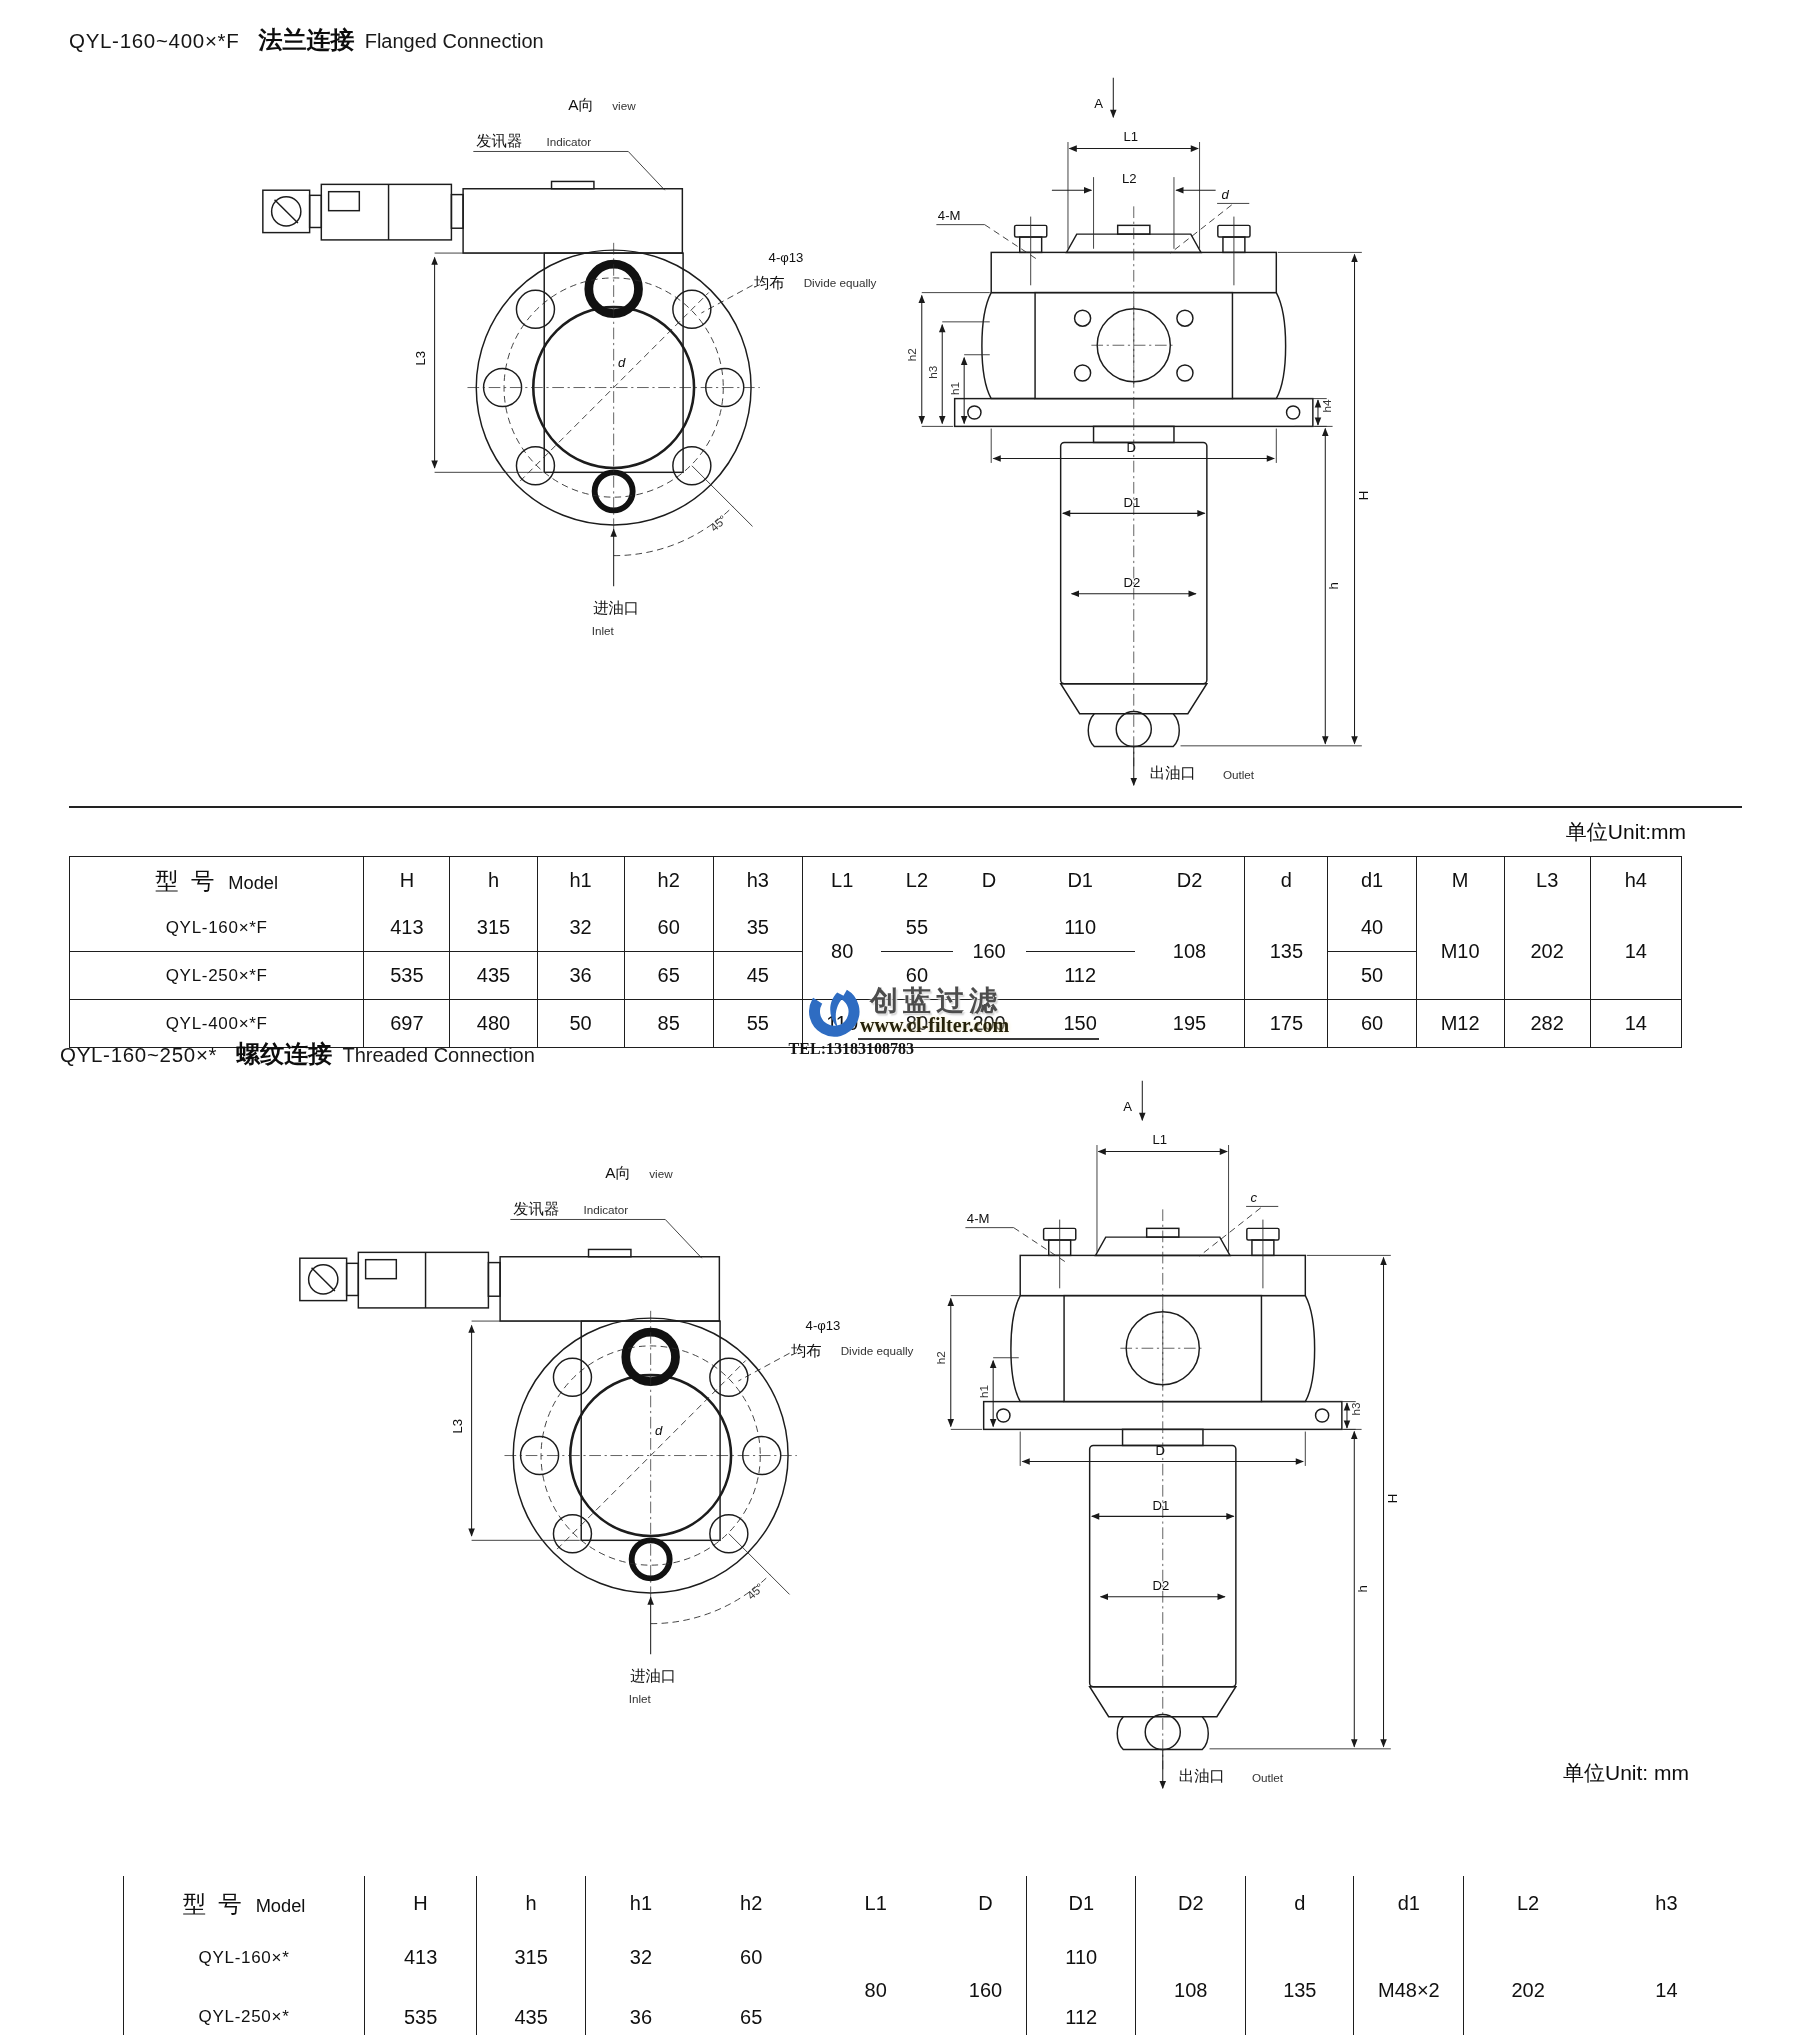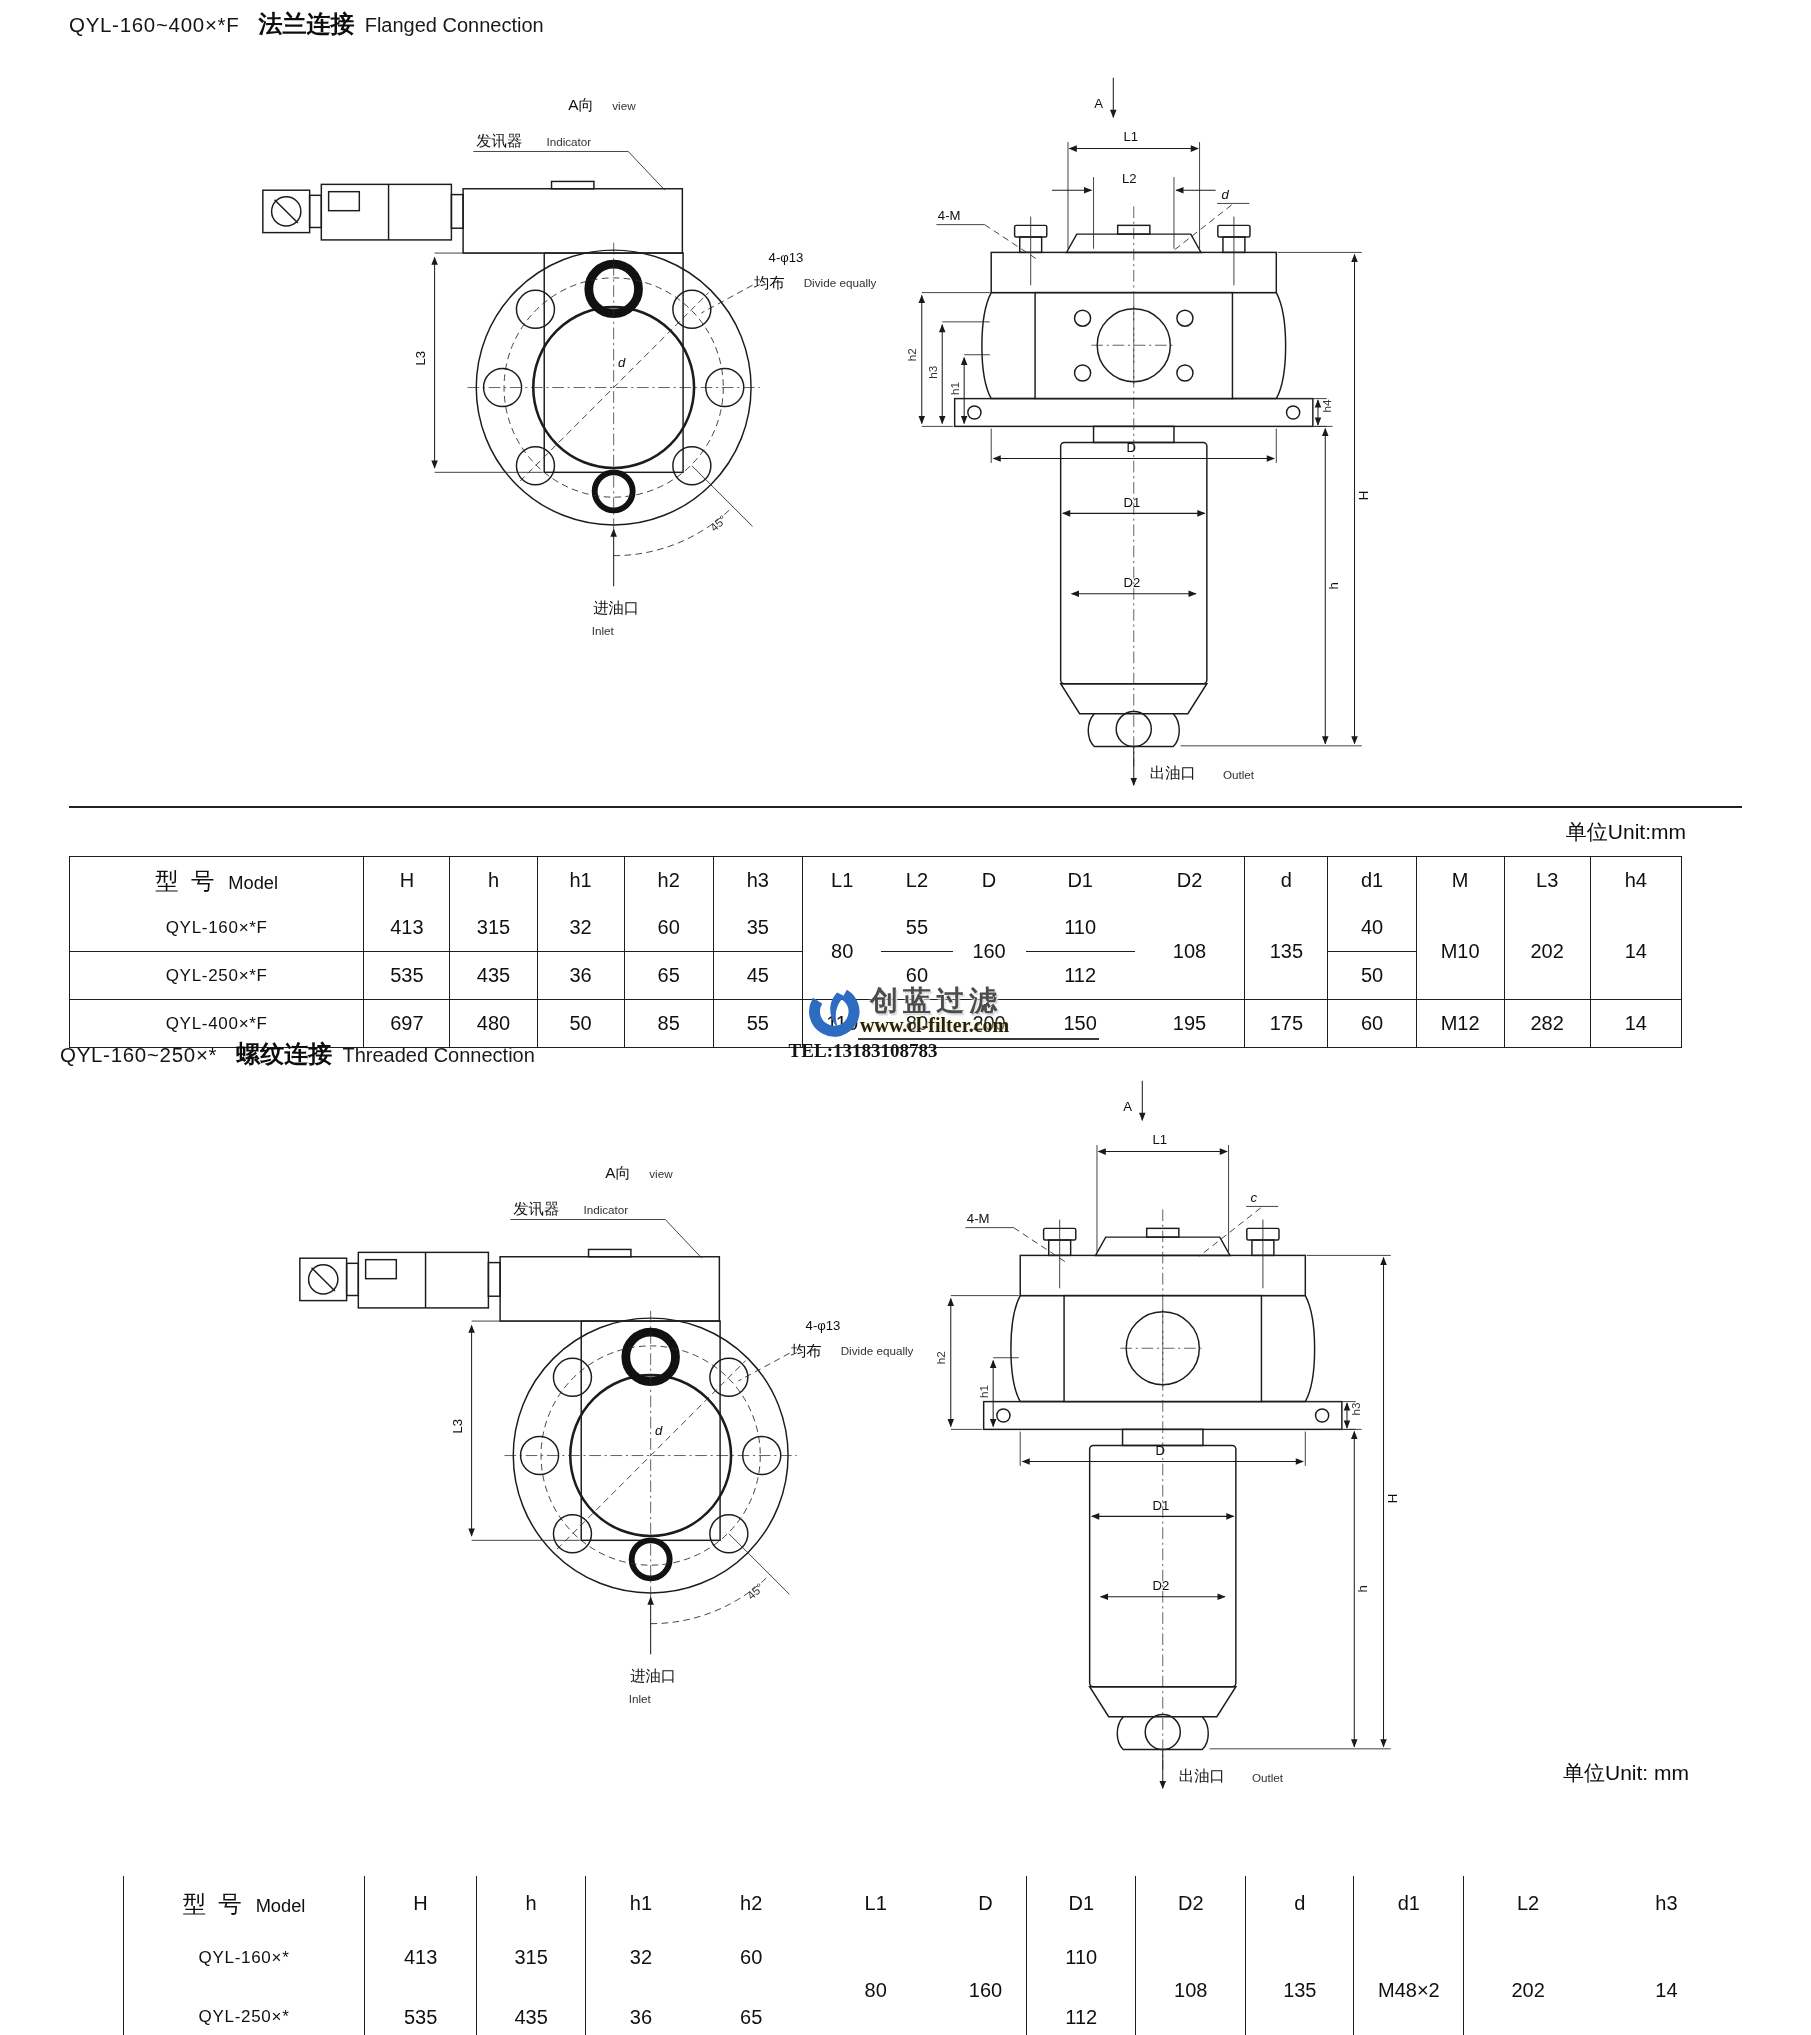--- a/index.html
+++ b/index.html
@@ -34,35 +34,35 @@
   svg .cl{stroke:#2a2a2a;stroke-width:1;fill:none;stroke-dasharray:16 5 3 5}
   svg .ring{stroke:#111;stroke-width:12;fill:none}
   svg .ring2{stroke:#111;stroke-width:8;fill:none}
   svg text{fill:#0f0f0f;font-family:"Liberation Sans",sans-serif}
   .tc{font-size:21px}.te{font-size:16px;fill:#333}.td{font-size:18px}.ti{font-style:italic}
   
   .wm-name{font-size:28px;font-weight:bold;color:#4c4c4c;letter-spacing:5.1px;
            text-shadow:0 0 2.9px #fff,1.5px 1.5px 1.5px #cfcfcf;font-family:"Liberation Serif",serif}
   .wm-url{font-size:20px;font-weight:bold;color:#26220a;font-family:"Liberation Serif",serif;
           text-shadow:0 0 4.4px #efe9c8}
-  .wm-tel{font-size:19px;font-weight:bold;color:#141414;font-family:"Liberation Serif",serif}
+  .wm-tel{font-size:16px;font-weight:bold;color:#141414;font-family:"Liberation Serif",serif}
   .wm-line{height:2.2px;background:#3a3a3a}
 </style>
 </head>
 <body>
 
 <svg width="0" height="0" style="position:absolute">
   <defs>
     <marker id="ar" viewBox="0 0 10 10" refX="9" refY="5" markerWidth="10" markerHeight="8" orient="auto-start-reverse">
         <path d="M0,1 L10,5 L0,9 z" fill="#1a1a1a"></path>
       </marker>
   </defs>
 </svg>
 
-<div class="abs sec-title" style="left:69px;top:8px">
+<div class="abs sec-title" style="left:69px;top:24px">
   <span class="model">QYL-160~400×*F</span>
   <span class="cn">法兰连接</span>
   <span class="en">Flanged Connection</span>
 </div>
 
 <svg class="abs" style="left:219px;top:44px" width="687" height="614" viewBox="0 0 940 840">
   <g class="ln">
     <rect x="60" y="200" width="64" height="58"></rect>
     <circle cx="92" cy="229" r="20"></circle>
     <line x1="76" y1="213" x2="108" y2="245"></line>

